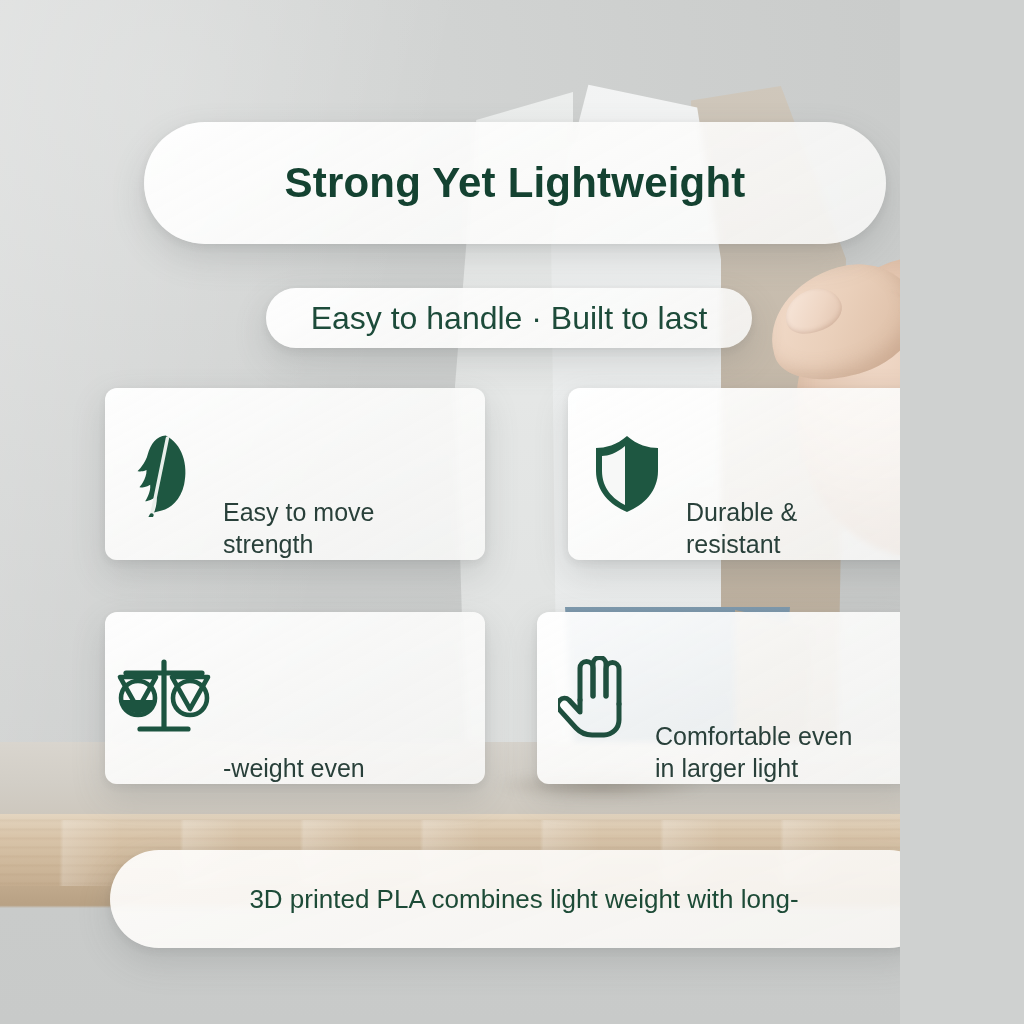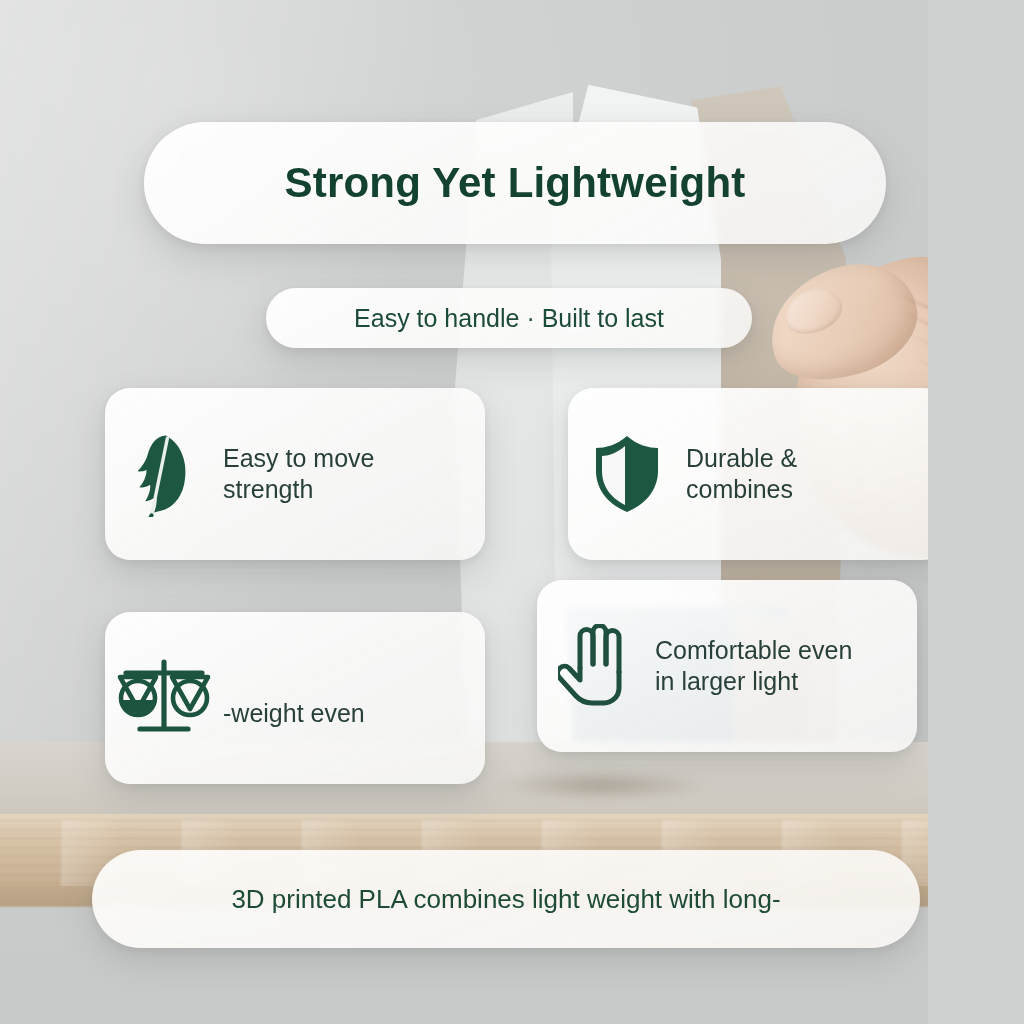--- a/index.html
+++ b/index.html
@@ -1,21 +1,21 @@
 <!DOCTYPE html>
 <html><head>
 <meta charset="utf-8">
 <style>
   html,body{margin:0;padding:0;}
   body{
     width:1024px;height:1024px;overflow:hidden;
     font-family:"Liberation Sans","DejaVu Sans",sans-serif;
     background:#cfd1d0;
   }
-  #stage{position:relative;width:928px;height:1024px;overflow:hidden;}
+  #stage{position:relative;width:860px;height:1024px;overflow:hidden;padding-left:40px;}
 
   
   .bg-wall{
     position:absolute;inset:0;
     background:
       radial-gradient(130% 90% at 18% 8%, #d6d8d7 0%, #cdcfce 45%, #c4c6c5 100%);
   }
   .bg-wall-sheen{
     position:absolute;left:0;top:0;width:1024px;height:820px;
     background:linear-gradient(104deg,rgba(255,255,255,.34) 0%,rgba(255,255,255,0) 38%);
@@ -125,39 +125,39 @@
     display:flex;align-items:center;justify-content:center;
   }
   .title-text{
     color:#144231;font-size:42px;font-weight:bold;letter-spacing:.2px;
     white-space:nowrap;
   }
   .subtitle-pill{
     left:266px;top:288px;width:486px;height:60px;border-radius:32px;
     display:flex;align-items:center;justify-content:center;
   }
-  .subtitle-text{color:#1d4b3a;font-size:25px;white-space:nowrap;}
+  .subtitle-text{color:#1d4b3a;font-size:32px;white-space:nowrap;}
 
   .feature{
-    width:380px;height:172px;border-radius:25px;
-    display:flex;align-items:center;
+    width:380px;height:172px;border-radius:12px;
+    display:flex;align-items:flex-end;
   }
   .fc1{left:105px;top:388px;}
   .fc2{left:568px;top:388px;}
   .fc3{left:105px;top:612px;}
-  .fc4{left:537px;top:580px;}
+  .fc4{left:537px;top:612px;}
   .ficon{
     width:118px;min-width:118px;height:100%;
     display:flex;align-items:center;justify-content:center;
   }
   .flabel{
     color:#29403a;font-size:25px;line-height:1.26;padding-right:16px;
   }
   .caption-pill{
-    left:92px;top:850px;width:828px;height:98px;border-radius:50px;
+    left:110px;top:850px;width:828px;height:98px;border-radius:50px;
     display:flex;align-items:center;justify-content:center;
     background:linear-gradient(160deg,rgba(253,252,250,.94) 0%,rgba(249,247,244,.90) 100%);
   }
   .caption-text{
     color:#1d4b37;font-size:26px;line-height:1.32;text-align:center;
     width:700px;
   }
   .caption-text .l2{display:block;}
 
   
@@ -230,21 +230,21 @@
   <div class="panel feature fc2">
     <div class="ficon">
       <svg width="72" height="82" viewBox="0 0 72 82" aria-hidden="true">
         <path d="M36 3 C26 12 14 15 5 15 L5 38 C5 58 19 72 36 79
                  C53 72 67 58 67 38 L67 15 C58 15 46 12 36 3 Z" fill="#1e5741"></path>
         <path d="M34 13 C26 20 17 23 11 23 L11 38 C11 55 22 66 34 72 Z" fill="#f7f8f7"></path>
       </svg>
     </div>
     <div class="flabel">
       <span>Durable &amp;</span><br>
-      <span>combines</span>
+      <span>resistant</span>
     </div>
   </div>
 
   <div class="panel feature fc3">
     <div class="ficon">
       <svg width="96" height="82" viewBox="0 0 96 82" aria-hidden="true">
         <g fill="none" stroke="#1c5440" stroke-width="5.2" stroke-linecap="round" stroke-linejoin="round">
           <line x1="48" y1="5" x2="48" y2="70"></line>
           <line x1="10" y1="16" x2="86" y2="16"></line>
           <line x1="24" y1="72" x2="72" y2="72"></line>

